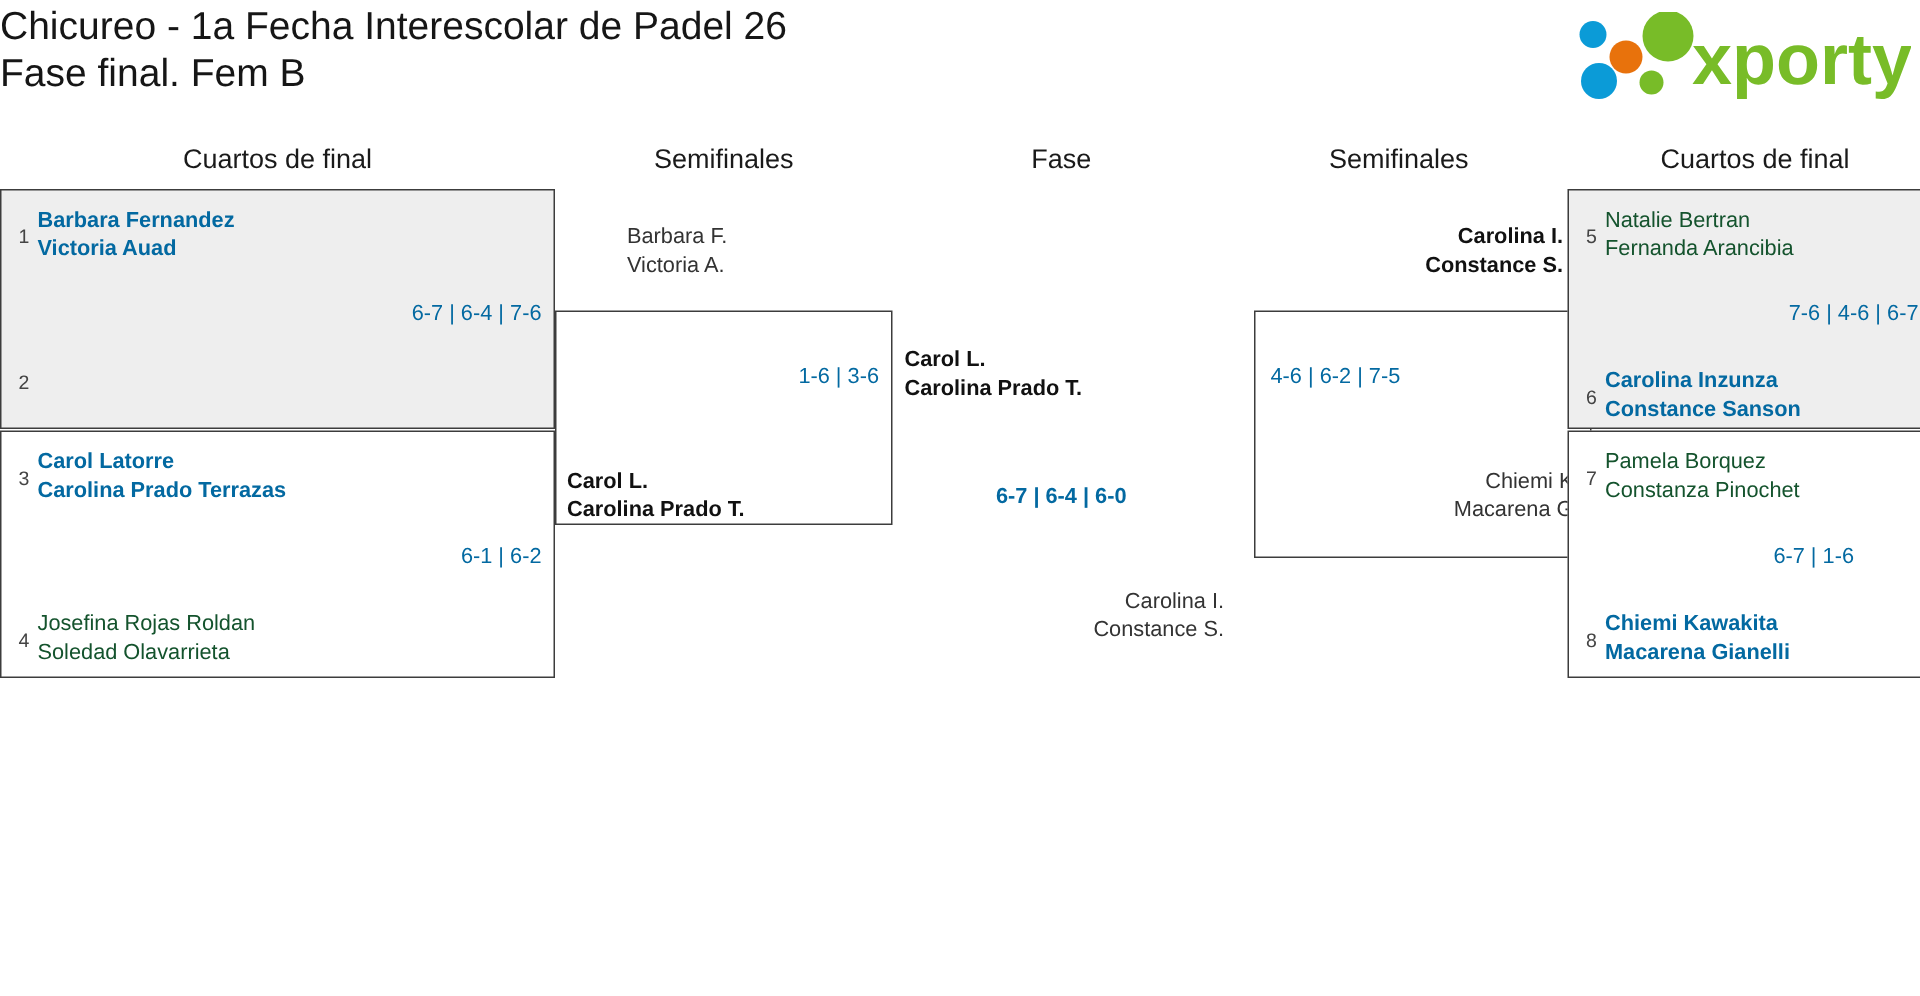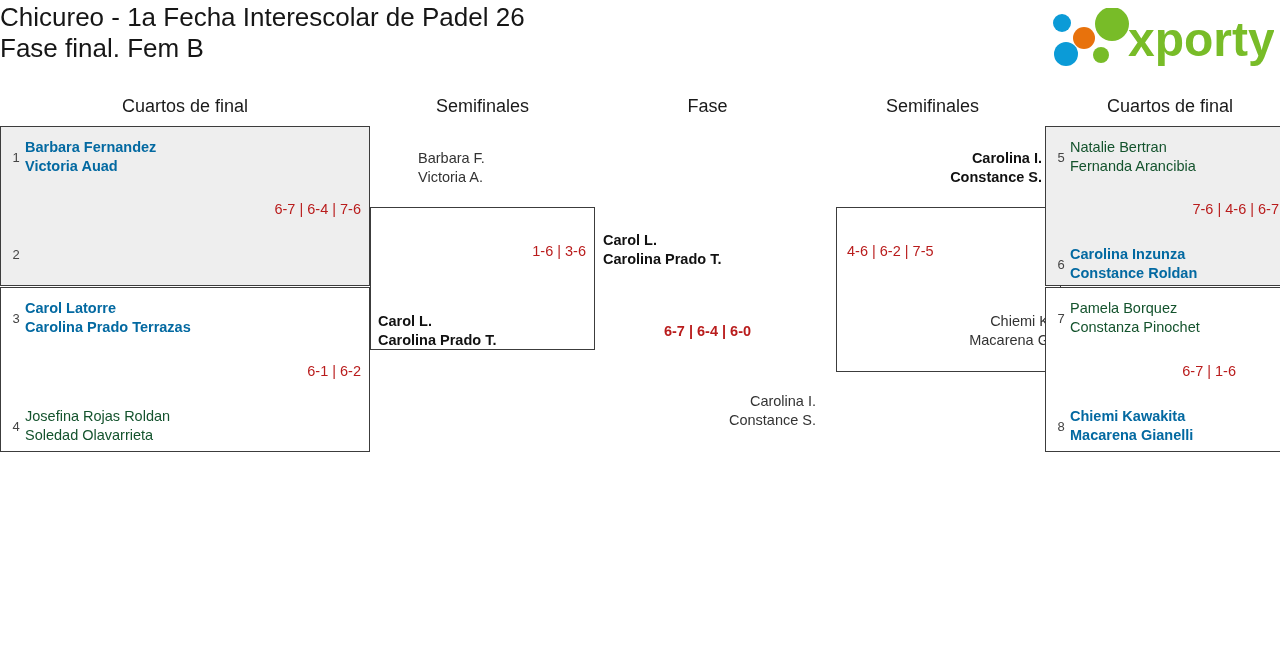--- a/index.html
+++ b/index.html
@@ -52,21 +52,21 @@
   }
   .team .names { white-space: pre-line; }
   .team.win .names { font-weight: 700; color: #0369a1; }
   .team.lose .names { font-weight: 400; color: #14532d; }
 
   .team.left  { left: 0; }
 
   .score {
     position: absolute;
     font-size: 14.5px; line-height: 19px;
-    color: #b91c1c;
+    color: #0369a1;
     white-space: nowrap;
   }
 
   
   .plain {
     position: absolute;
     font-size: 14.5px; line-height: 19px;
     white-space: pre-line;
   }
   .plain.win { font-weight: 700; color: #111; }
@@ -151,21 +151,21 @@
   <div class="mbox shaded" style="left:1045px; top:126px; width:245px; height:160px;">
     <div class="team left lose" style="left:6px; top:11px;">
       <span class="seed">5</span>
       <span class="names">Natalie Bertran
 Fernanda Arancibia</span>
     </div>
     <div class="score" style="left:0; width:233px; text-align:right; top:73px;">7-6 | 4-6 | 6-7</div>
     <div class="team left win" style="left:6px; top:118px;">
       <span class="seed">6</span>
       <span class="names">Carolina Inzunza
-Constance Roldan</span>
+Constance Sanson</span>
     </div>
   </div>
 
   <div class="mbox" style="left:1045px; top:287px; width:245px; height:165px;">
     <div class="team left lose" style="left:6px; top:11px;">
       <span class="seed">7</span>
       <span class="names">Pamela Borquez
 Constanza Pinochet</span>
     </div>
     <div class="score" style="left:0; width:190px; text-align:right; top:74px;">6-7 | 1-6</div>

